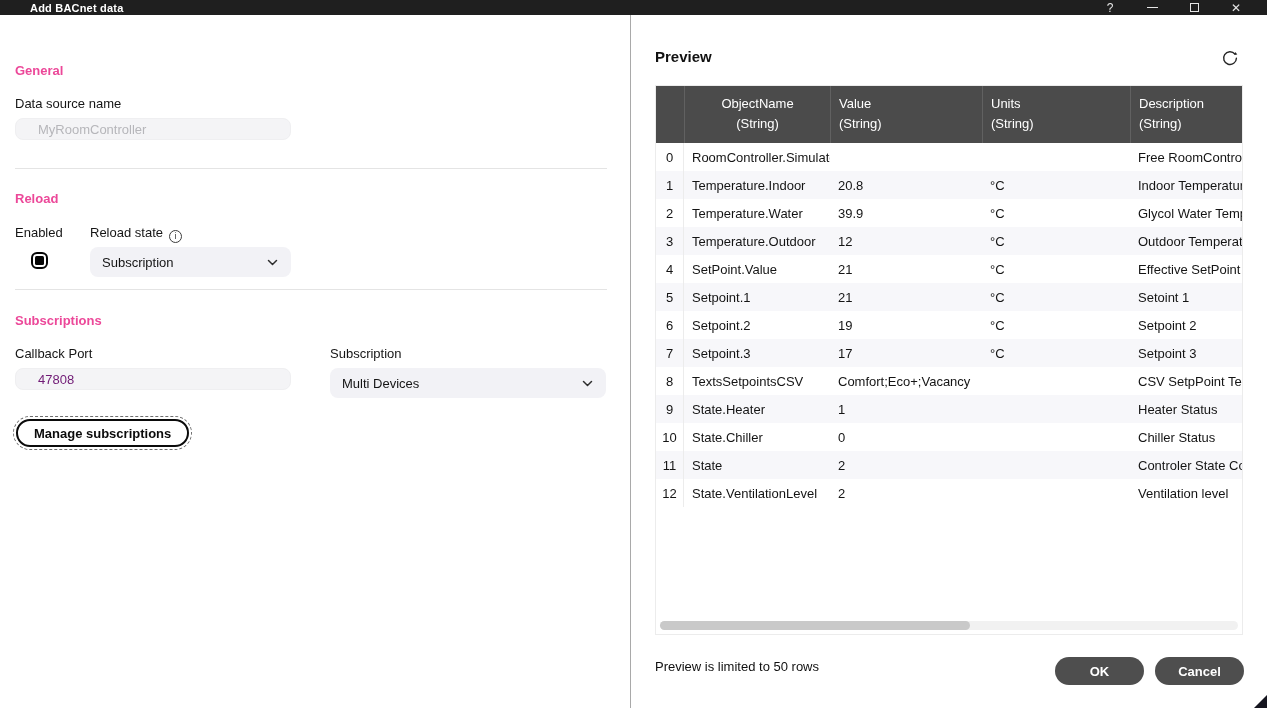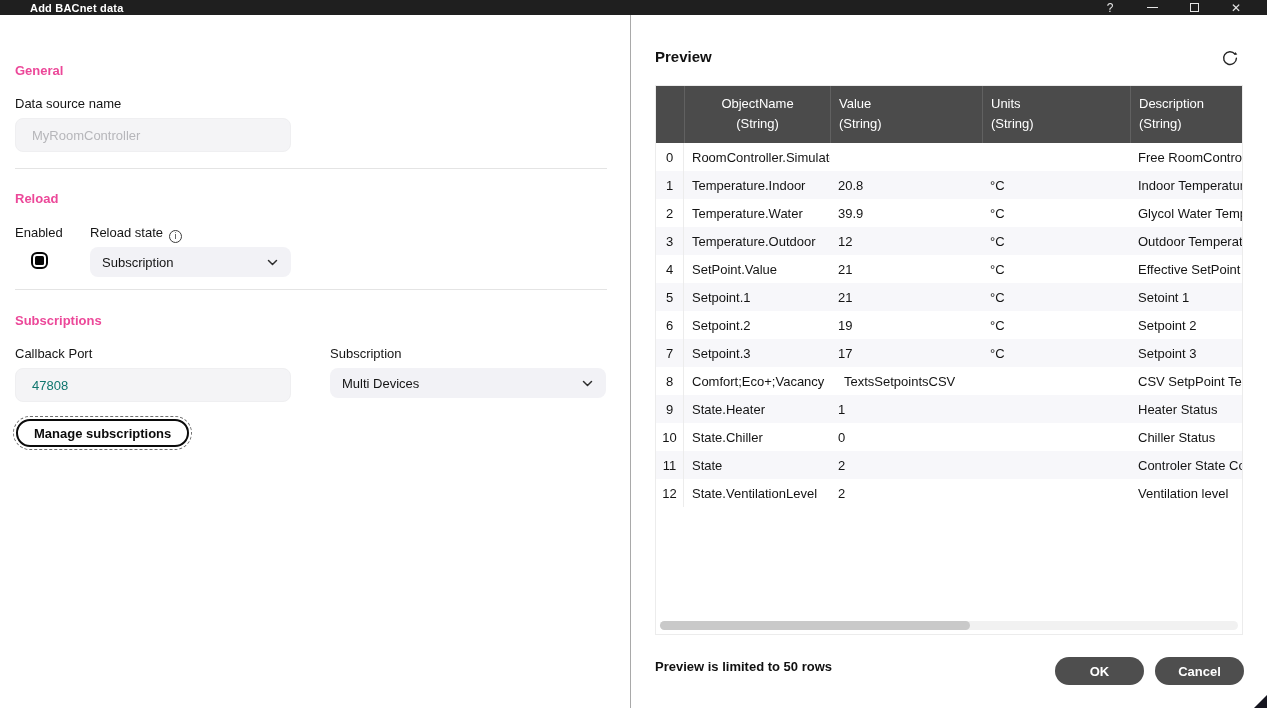--- a/index.html
+++ b/index.html
@@ -19,22 +19,22 @@
   .max-glyph{width:9px;height:9px;border:1.4px solid #e6e6e6;}
 
   
   .left-panel{position:absolute;left:0;top:15px;width:630px;bottom:0;background:#fff;}
   .divider-v{position:absolute;left:630px;top:15px;width:1px;bottom:0;background:#a9a9a9;}
   .section-heading{position:absolute;font-size:13px;font-weight:700;color:#ec4899;}
   .field-label{position:absolute;font-size:13px;color:#151515;}
   .hr{position:absolute;left:15px;width:592px;height:1px;background:#e4e4e4;}
 
   .text-input{
-    position:absolute;height:34px;background:#f4f4f6;border:1px solid #efeff1;border-radius:8px;
-    font-family:inherit;font-size:13px;color:#0f766e;padding:0 16px;outline:none;
+    position:absolute;height:22px;background:#f4f4f6;border:1px solid #efeff1;border-radius:8px;
+    font-family:inherit;font-size:13px;color:#701a75;padding:0 22px;outline:none;
   }
   .text-input::placeholder{color:#b6b6ba;}
 
   .select{
     position:absolute;height:30px;background:#f2f2f6;border-radius:8px;
     display:flex;align-items:center;justify-content:space-between;
     font-size:13px;color:#141414;padding:0 12px;cursor:default;
   }
   .chevron{display:flex;align-items:center;}
 
@@ -65,21 +65,21 @@
 
   .tbody{}
   .trow{display:flex;height:28px;align-items:center;font-size:13px;color:#141414;}
   .trow:nth-child(even){background:#f7f7fa;}
   .td{padding:0 8px;white-space:nowrap;overflow:hidden;height:100%;display:flex;align-items:center;}
   .td.col-index{padding:0;justify-content:center;border-right:1px solid #ececec;color:#141414;}
 
   .hscroll-track{position:absolute;left:4px;right:4px;bottom:4px;height:9px;background:#f1f1f1;border-radius:5px;}
   .hscroll-thumb{position:absolute;left:0;top:0;width:310px;height:9px;background:#c9c9c9;border-radius:5px;}
 
-  .footer-note{position:absolute;left:655px;top:659px;font-size:13px;color:#101010;font-weight:bold;}
+  .footer-note{position:absolute;left:655px;top:659px;font-size:13px;color:#101010;}
   .pill-btn{position:absolute;top:657px;width:89px;height:28px;border:none;border-radius:14px;
     background:#4e4e4e;color:#fff;font-family:inherit;font-size:13px;font-weight:700;
     display:flex;align-items:center;justify-content:center;cursor:default;}
   .ok-btn{left:1055px;}
   .cancel-btn{left:1155px;}
 
   .resize-handle{position:absolute;right:0;bottom:0;width:0;height:0;
     border-style:solid;border-width:0 0 13px 13px;border-color:transparent transparent #15151f transparent;}
 </style>
 </head>
@@ -232,22 +232,22 @@
   <div class="trow">
     <div class="td col-index">7</div>
     <div class="td col-object">Setpoint.3</div>
     <div class="td col-value">17</div>
     <div class="td col-units">°C</div>
     <div class="td col-desc">Setpoint 3</div>
   </div>
 
   <div class="trow">
     <div class="td col-index">8</div>
+    <div class="td col-object">TextsSetpointsCSV</div>
     <div class="td col-value">Comfort;Eco+;Vacancy</div>
-    <div class="td col-object">TextsSetpointsCSV</div>
     <div class="td col-units"></div>
     <div class="td col-desc">CSV SetpPoint Texts</div>
   </div>
 
   <div class="trow">
     <div class="td col-index">9</div>
     <div class="td col-object">State.Heater</div>
     <div class="td col-value">1</div>
     <div class="td col-units"></div>
     <div class="td col-desc">Heater Status</div>

